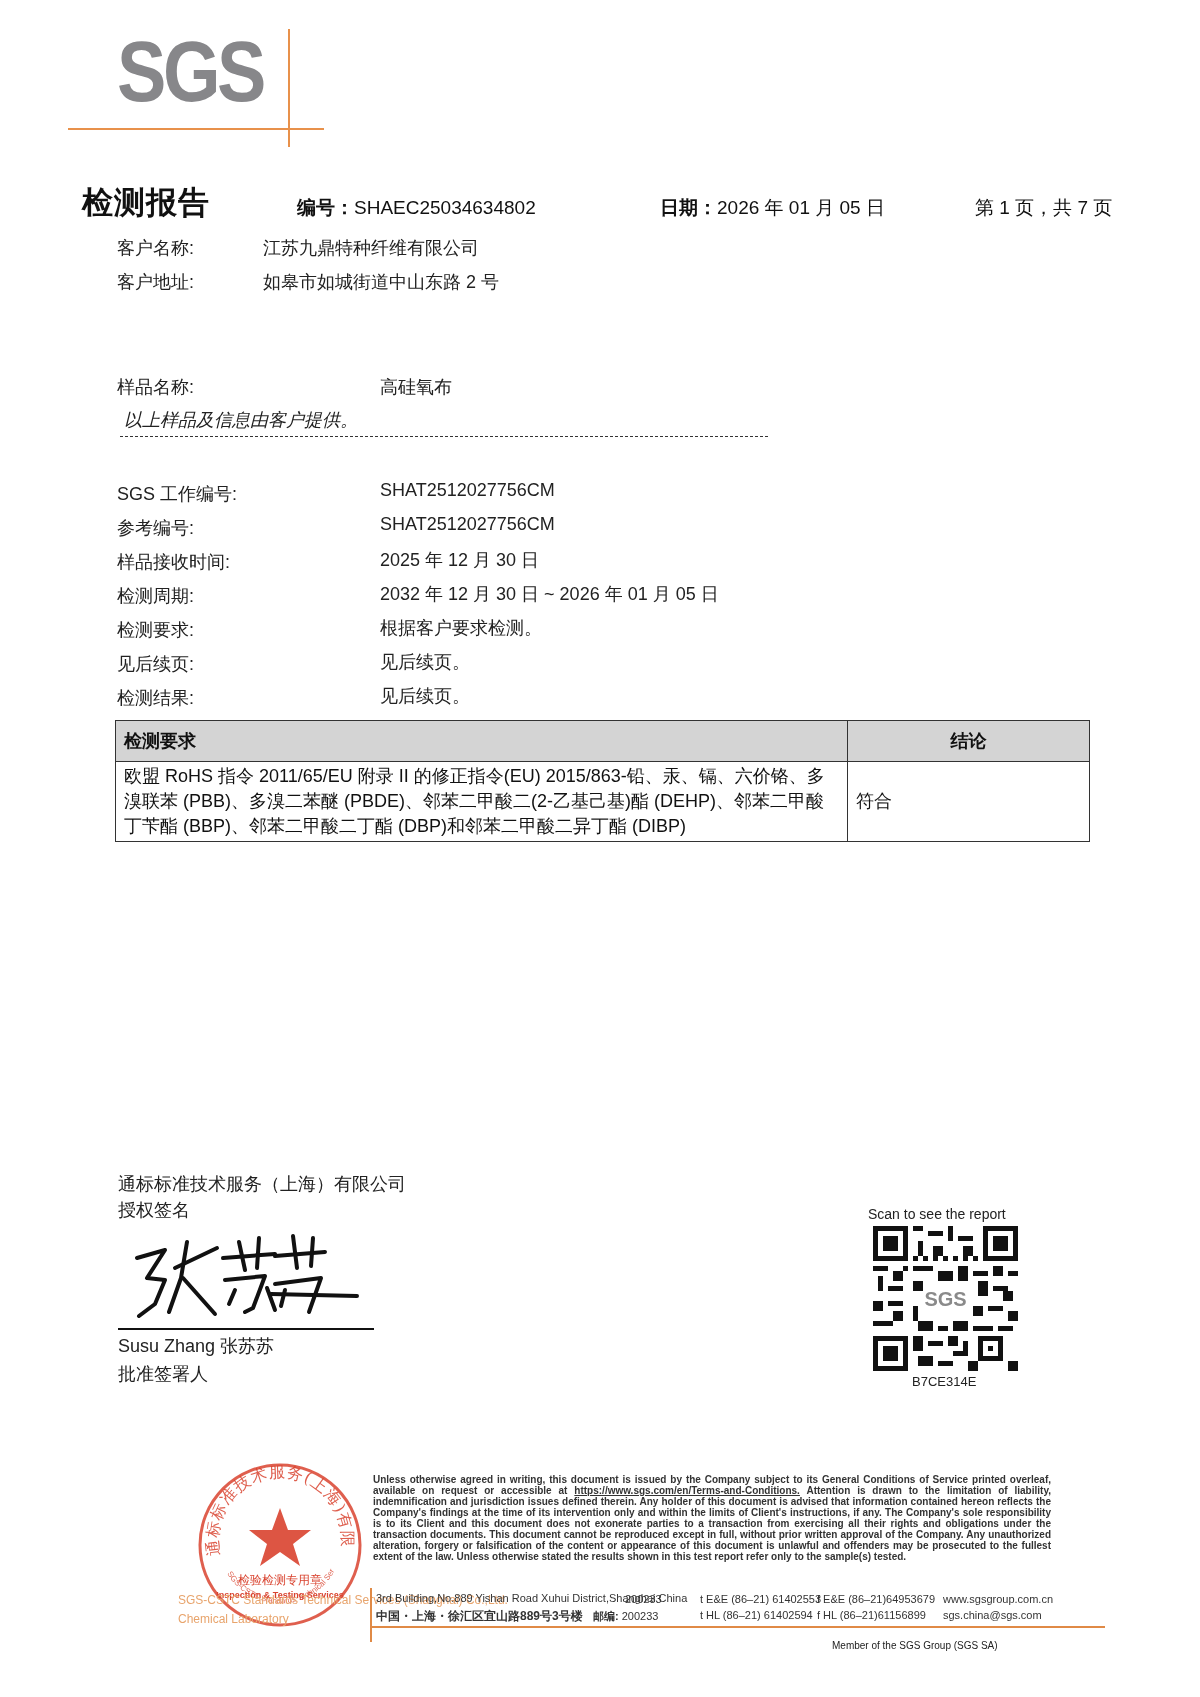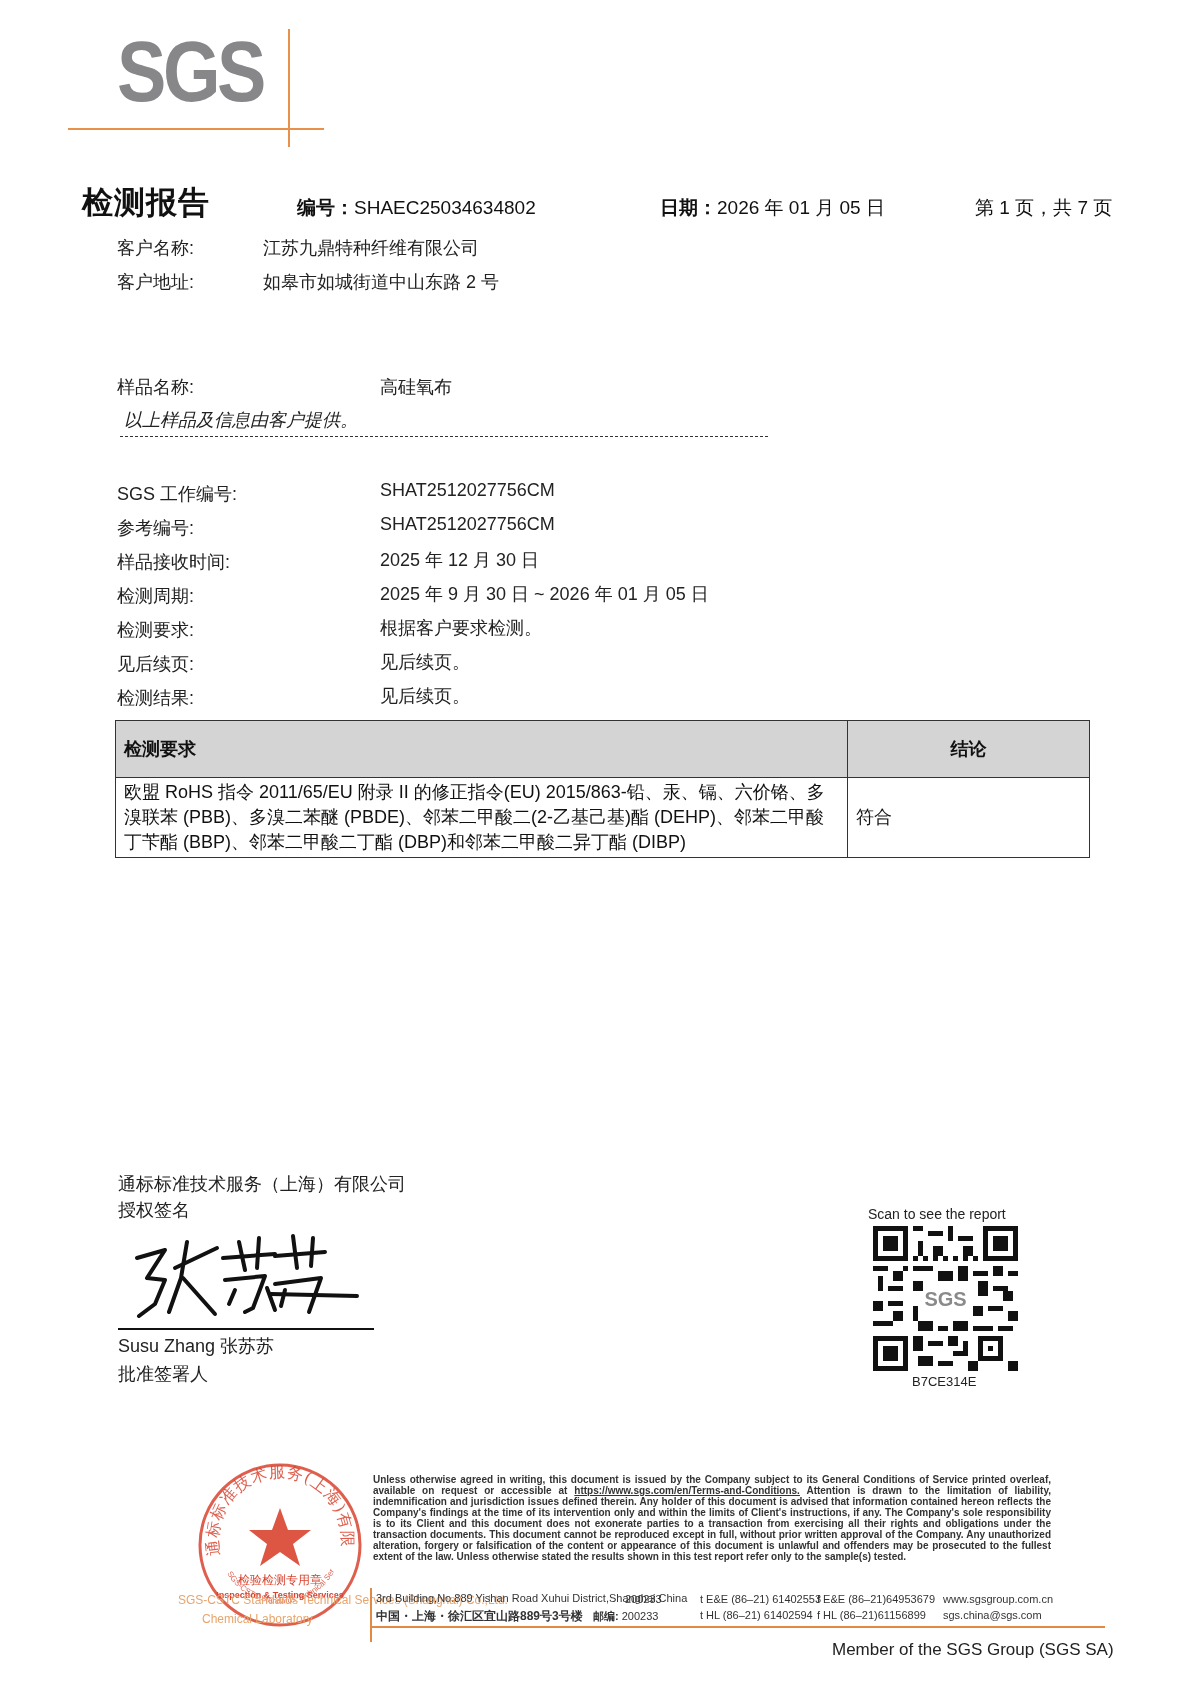--- a/index.html
+++ b/index.html
@@ -33,21 +33,21 @@
     border-top: 1.5px dashed #333;
   }
 
   
   table.req {
     position: absolute; left: 115px; top: 720px; width: 975px;
     border-collapse: collapse; font-size: 18px;
   }
   table.req th {
     background: #d4d4d4; font-weight: 700; text-align: left;
-    border: 1.5px solid #333; padding: 16px 8px; height: 24px; font-size: 18px;
+    border: 1.5px solid #333; padding: 8px 8px; height: 24px; font-size: 18px;
   }
   table.req th.c2 { text-align: center; margin-top: 45px; }
   table.req td { border: 1.5px solid #333; padding: 2px 8px; line-height: 25px; vertical-align: top; }
   table.req td.c2 { text-align: left; vertical-align: middle; width: 225px; }
 
   
   .sig-line { left: 118px; top: 1328px; width: 256px; height: 2px; background: #111; }
 
   
   .qr-box { left: 873px; top: 1226px; width: 145px; height: 145px; }
@@ -60,21 +60,21 @@
     left: 373px; top: 1474px; width: 678px; font-size: 10px; line-height: 11px;
     text-align: justify; color: #333; font-weight: 600;
   }
   .disclaimer u { color: #333; }
   .attention { color: #e07a2e; font-weight: 700; }
   .attention u { color: #e07a2e; }
   .addr { font-size: 11px; color: #333; }
   .footer-hline { left: 370px; top: 1626px; width: 735px; height: 2px; background: #e08a46; }
   .footer-vline { left: 370px; top: 1588px; width: 2px; height: 54px; background: #e08a46; }
   .lab-name { font-size: 12px; color: #e8a46c; }
-  .member { left: 832px; top: 1640px; font-size: 17px; color: #222; }
+  .member { left: 832px; top: 1640px; font-size: 10px; color: #222; }
 </style>
 </head>
 <body>
 
 <div>
   <div class="logo-text">SGS</div>
   <div class="logo-hline"></div>
   <div class="logo-hline2"></div>
   <div class="logo-vline"></div>
 </div>
@@ -98,21 +98,21 @@
 <div class="abs row-label" style="left:124px; top:408px;font-style:italic;">以上样品及信息由客户提供。</div>
 <div class="abs dash-line"></div>
 
 <div class="abs row-label" style="left:117px; top:482px;">SGS 工作编号:</div>
 <div class="abs row-value" style="left:380px; top:480px;">SHAT2512027756CM</div>
 <div class="abs row-label" style="left:117px; top:516px;">参考编号:</div>
 <div class="abs row-value" style="left:380px; top:514px;">SHAT2512027756CM</div>
 <div class="abs row-label" style="left:117px; top:550px;">样品接收时间:</div>
 <div class="abs row-value" style="left:380px; top:548px;">2025 年 12 月 30 日</div>
 <div class="abs row-label" style="left:117px; top:584px;">检测周期:</div>
-<div class="abs row-value" style="left:380px; top:582px;">2025 年 9 月 30 日 ~ 2026 年 01 月 05 日</div>
+<div class="abs row-value" style="left:380px; top:582px;">2032 年 12 月 30 日 ~ 2026 年 01 月 05 日</div>
 <div class="abs row-label" style="left:117px; top:618px;">检测要求:</div>
 <div class="abs row-value" style="left:380px; top:616px;">根据客户要求检测。</div>
 <div class="abs row-label" style="left:117px; top:652px;">见后续页:</div>
 <div class="abs row-value" style="left:380px; top:650px;">见后续页。</div>
 <div class="abs row-label" style="left:117px; top:686px;">检测结果:</div>
 <div class="abs row-value" style="left:380px; top:684px;">见后续页。</div>
 
 <table class="req">
   <thead>
     <tr>
@@ -237,21 +237,21 @@
     <textPath href="#arcTop">通标标准技术服务(上海)有限公司</textPath>
   </text>
   <text font-size="8" fill="#d9432f" opacity="0.8" font-family="Liberation Sans, sans-serif">
     <textPath href="#arcBot" startOffset="4">SGS-CSTC Standards Technical Services (Shanghai) Co., Ltd.</textPath>
   </text>
   <polygon points="85,48 93,70 116,70 98,84 105,106 85,92 65,106 72,84 54,70 77,70" fill="#d9432f" opacity="0.9"></polygon>
   <text x="85" y="124" font-size="12" text-anchor="middle" fill="#d9432f" font-family="DejaVu Serif, serif">检验检测专用章</text>
   <text x="85" y="138" font-size="9" font-weight="700" text-anchor="middle" fill="#d9432f" font-family="Liberation Sans, sans-serif">Inspection &amp; Testing Services</text>
 </svg>
 <div class="abs lab-name" style="left:178px; top:1593px;">SGS-CSTC Standards Technical Services (Shanghai) Co.,Ltd.</div>
-<div class="abs lab-name" style="left:178px; top:1612px;margin-left:24px;">Chemical Laboratory</div>
+<div class="abs lab-name" style="left:178px; top:1612px;">Chemical Laboratory</div>
 
 <div class="abs disclaimer">
   <span>Unless otherwise agreed in writing, this document is issued by the Company subject to its General Conditions of Service printed overleaf, available on request or accessible at </span><u>https://www.sgs.com/en/Terms-and-Conditions.</u><span> Attention is drawn to the limitation of liability, indemnification and jurisdiction issues defined therein. Any holder of this document is advised that information contained hereon reflects the Company's findings at the time of its intervention only and within the limits of Client's instructions, if any. The Company's sole responsibility is to its Client and this document does not exonerate parties to a transaction from exercising all their rights and obligations under the transaction documents. This document cannot be reproduced except in full, without prior written approval of the Company. Any unauthorized alteration, forgery or falsification of the content or appearance of this document is unlawful and offenders may be prosecuted to the fullest extent of the law. Unless otherwise stated the results shown in this test report refer only to the sample(s) tested.</span>
 </div>
 
 <div class="abs footer-vline"></div>
 <div class="abs addr" style="left:376px; top:1592px;">3rd Building,No.889 Yishan Road Xuhui District,Shanghai China</div>
 <div class="abs addr" style="left:376px; top:1608px; font-weight:700; font-size:12px;text-align:center;">中国・上海・徐汇区宜山路889号3号楼</div>
 <div class="abs addr" style="left:625px; top:1593px;">200233</div>
 <div class="abs addr" style="left:593px; top:1609px;">

